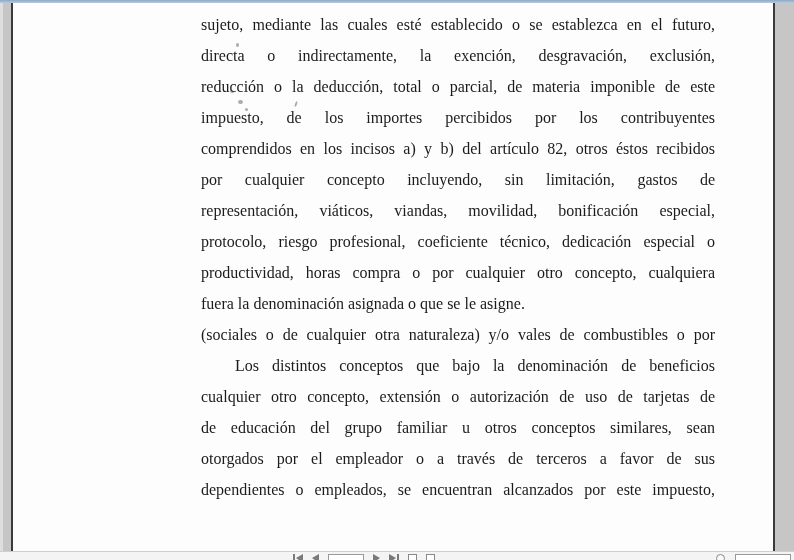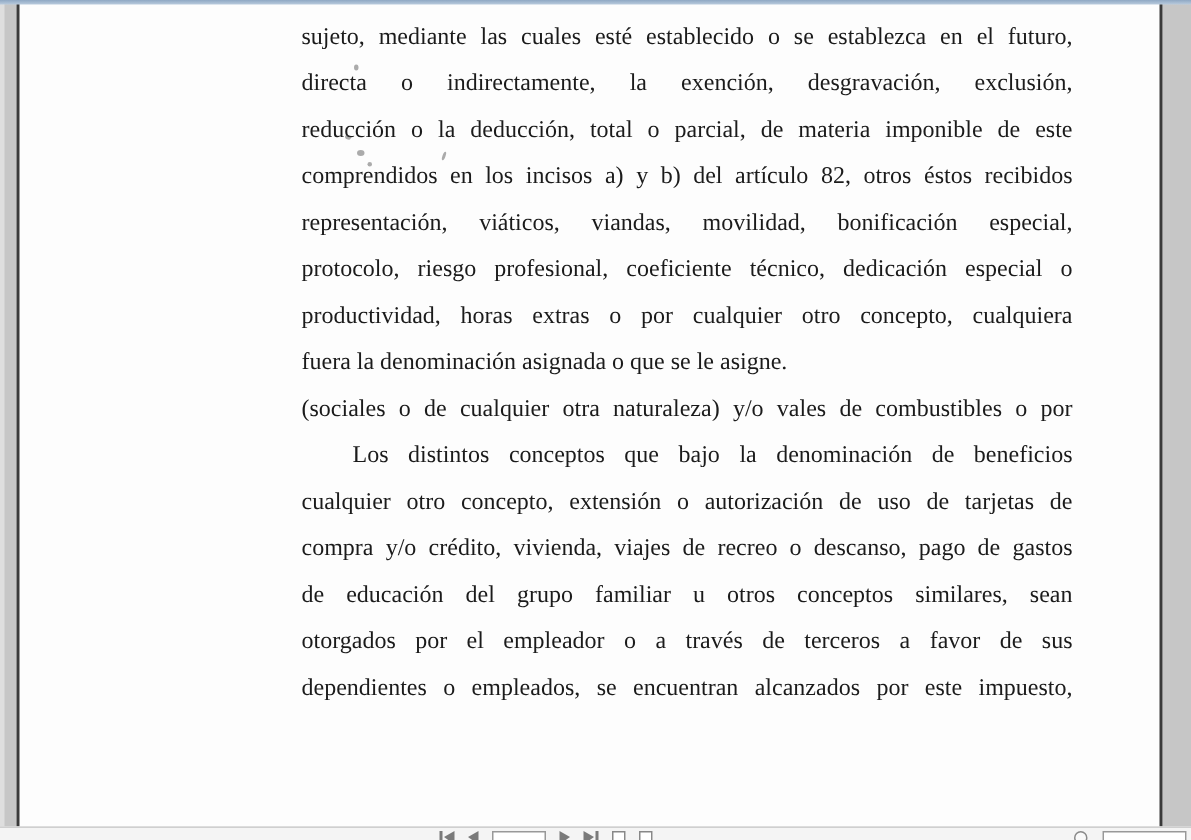--- a/index.html
+++ b/index.html
@@ -124,29 +124,30 @@
 <div class="screen">
 
   <div class="top-strip"></div>
   <div class="gutter-edge"></div>
 
   <div class="page">
     <div class="text-block">
         <div class="line">sujeto, mediante las cuales esté establecido o se establezca en el futuro,</div>
         <div class="line">directa o indirectamente, la exención, desgravación, exclusión,</div>
         <div class="line">reducción o la deducción, total o parcial, de materia imponible de este</div>
+        <div class="line">impuesto, de los importes percibidos por los contribuyentes</div>
         <div class="line">comprendidos en los incisos a) y b) del artículo 82, otros éstos recibidos</div>
+        <div class="line">por cualquier concepto incluyendo, sin limitación, gastos de</div>
         <div class="line">representación, viáticos, viandas, movilidad, bonificación especial,</div>
         <div class="line">protocolo, riesgo profesional, coeficiente técnico, dedicación especial o</div>
-        <div class="line">productividad, horas extras o por cualquier otro concepto, cualquiera</div>
+        <div class="line">productividad, horas compra o por cualquier otro concepto, cualquiera</div>
         <div class="line no-just">fuera la denominación asignada o que se le asigne.</div>
         <div class="line">(sociales o de cualquier otra naturaleza) y/o vales de combustibles o por</div>
         <div class="line indent">Los distintos conceptos que bajo la denominación de beneficios</div>
         <div class="line">cualquier otro concepto, extensión o autorización de uso de tarjetas de</div>
-        <div class="line">compra y/o crédito, vivienda, viajes de recreo o descanso, pago de gastos</div>
         <div class="line">de educación del grupo familiar u otros conceptos similares, sean</div>
         <div class="line">otorgados por el empleador o a través de terceros a favor de sus</div>
         <div class="line">dependientes o empleados, se encuentran alcanzados por este impuesto,</div>
       </div>
   </div>
 
   <div class="artifact a1"></div>
   <div class="artifact a2"></div>
   <div class="artifact a3"></div>
   <div class="artifact a4"></div>

